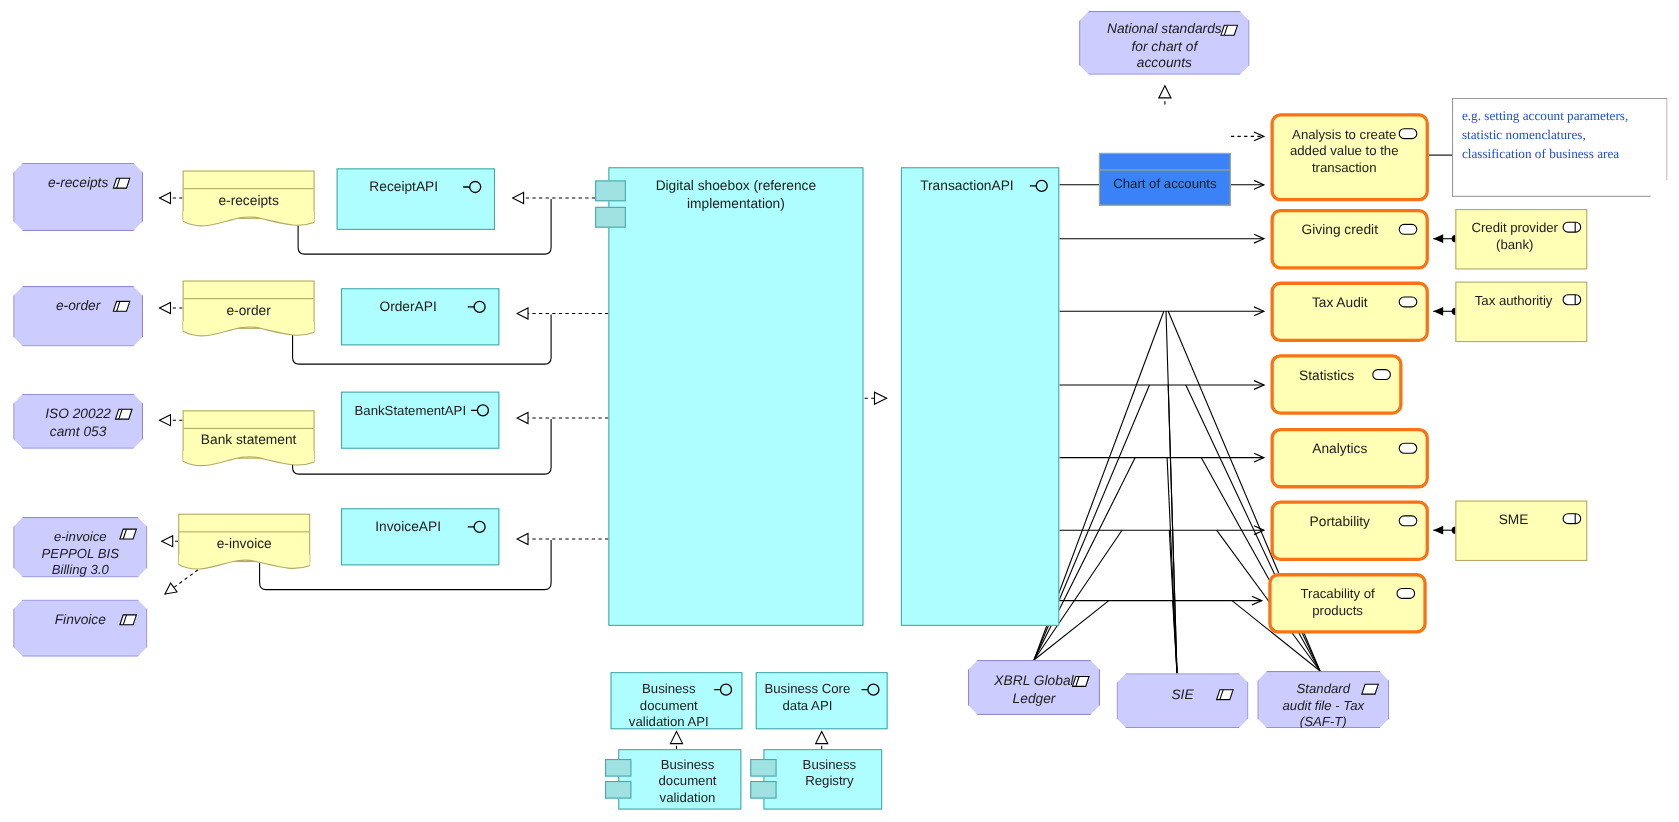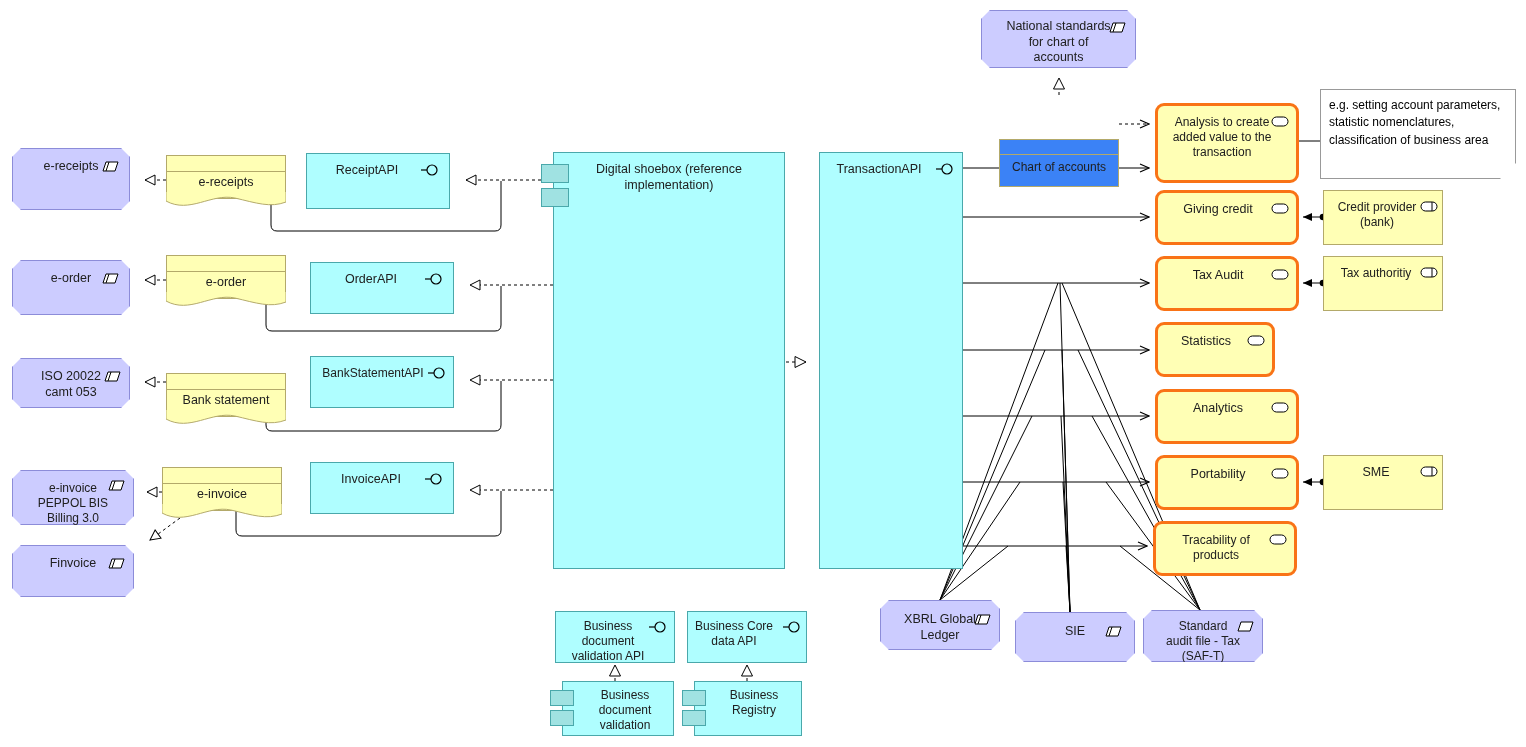--- a/index.html
+++ b/index.html
@@ -8,21 +8,21 @@
 
   #wires{position:absolute;left:0;top:0;width:1526px;height:747px;pointer-events:none;}
 
   .node{position:absolute;box-sizing:border-box;}
   .lbl{position:absolute;left:0;right:0;text-align:center;color:#202020;line-height:1.25;}
 
   
   .oct{background:#ccccff;border:1px solid #8c8cd9;
        clip-path:polygon(9px 0,calc(100% - 9px) 0,100% 9px,100% calc(100% - 9px),
                          calc(100% - 9px) 100%,9px 100%,0 calc(100% - 9px),0 9px);}
-  .oct .lbl{top:10px;font-size:12.5px;}
+  .oct .lbl{top:10px;font-size:12.5px;font-style:italic;}
 
   
   .doc{background:#ffffb5;border:1px solid #b3a96a;}
   .doc .band{position:absolute;left:0;right:0;top:0;height:15px;border-bottom:1px solid #b3a96a;}
   .doc .lbl{top:19px;font-size:12.5px;}
   .wave{position:absolute;left:-1px;bottom:-18px;width:calc(100% + 2px);height:24px;}
 
   
   .api{background:#affeff;border:1px solid #4aa8ab;}
   .api .lbl{top:9px;font-size:12.5px;}
@@ -41,21 +41,21 @@
   .actor .lbl{top:9px;font-size:12.5px;}
 
   
   .dataobj{background:#3b82f6;border:1px solid #b3a96a;margin-top:44px;}
   .dataobj .band{position:absolute;left:0;right:0;top:0;height:14px;border-bottom:1px solid #b3a96a;}
   .dataobj .lbl{top:20px;font-size:12.5px;}
 
   
   .note{background:#ffffff;border:1px solid #999;
         clip-path:polygon(0 0,100% 0,100% calc(100% - 16px),calc(100% - 16px) 100%,0 100%);}
-  .note .ntxt{position:absolute;left:8px;right:8px;top:7px;font-size:12px;line-height:1.45;color:#000000;text-align:left;}
+  .note .ntxt{position:absolute;left:8px;right:8px;top:7px;font-size:12px;line-height:1.45;color:#1d4ed8;text-align:left;font-family:Liberation Serif, serif;}
 
   
   .ico{position:absolute;}
   .ico svg{display:block;}
 </style>
 </head>
 <body>
 
 <div id="canvas">
 

